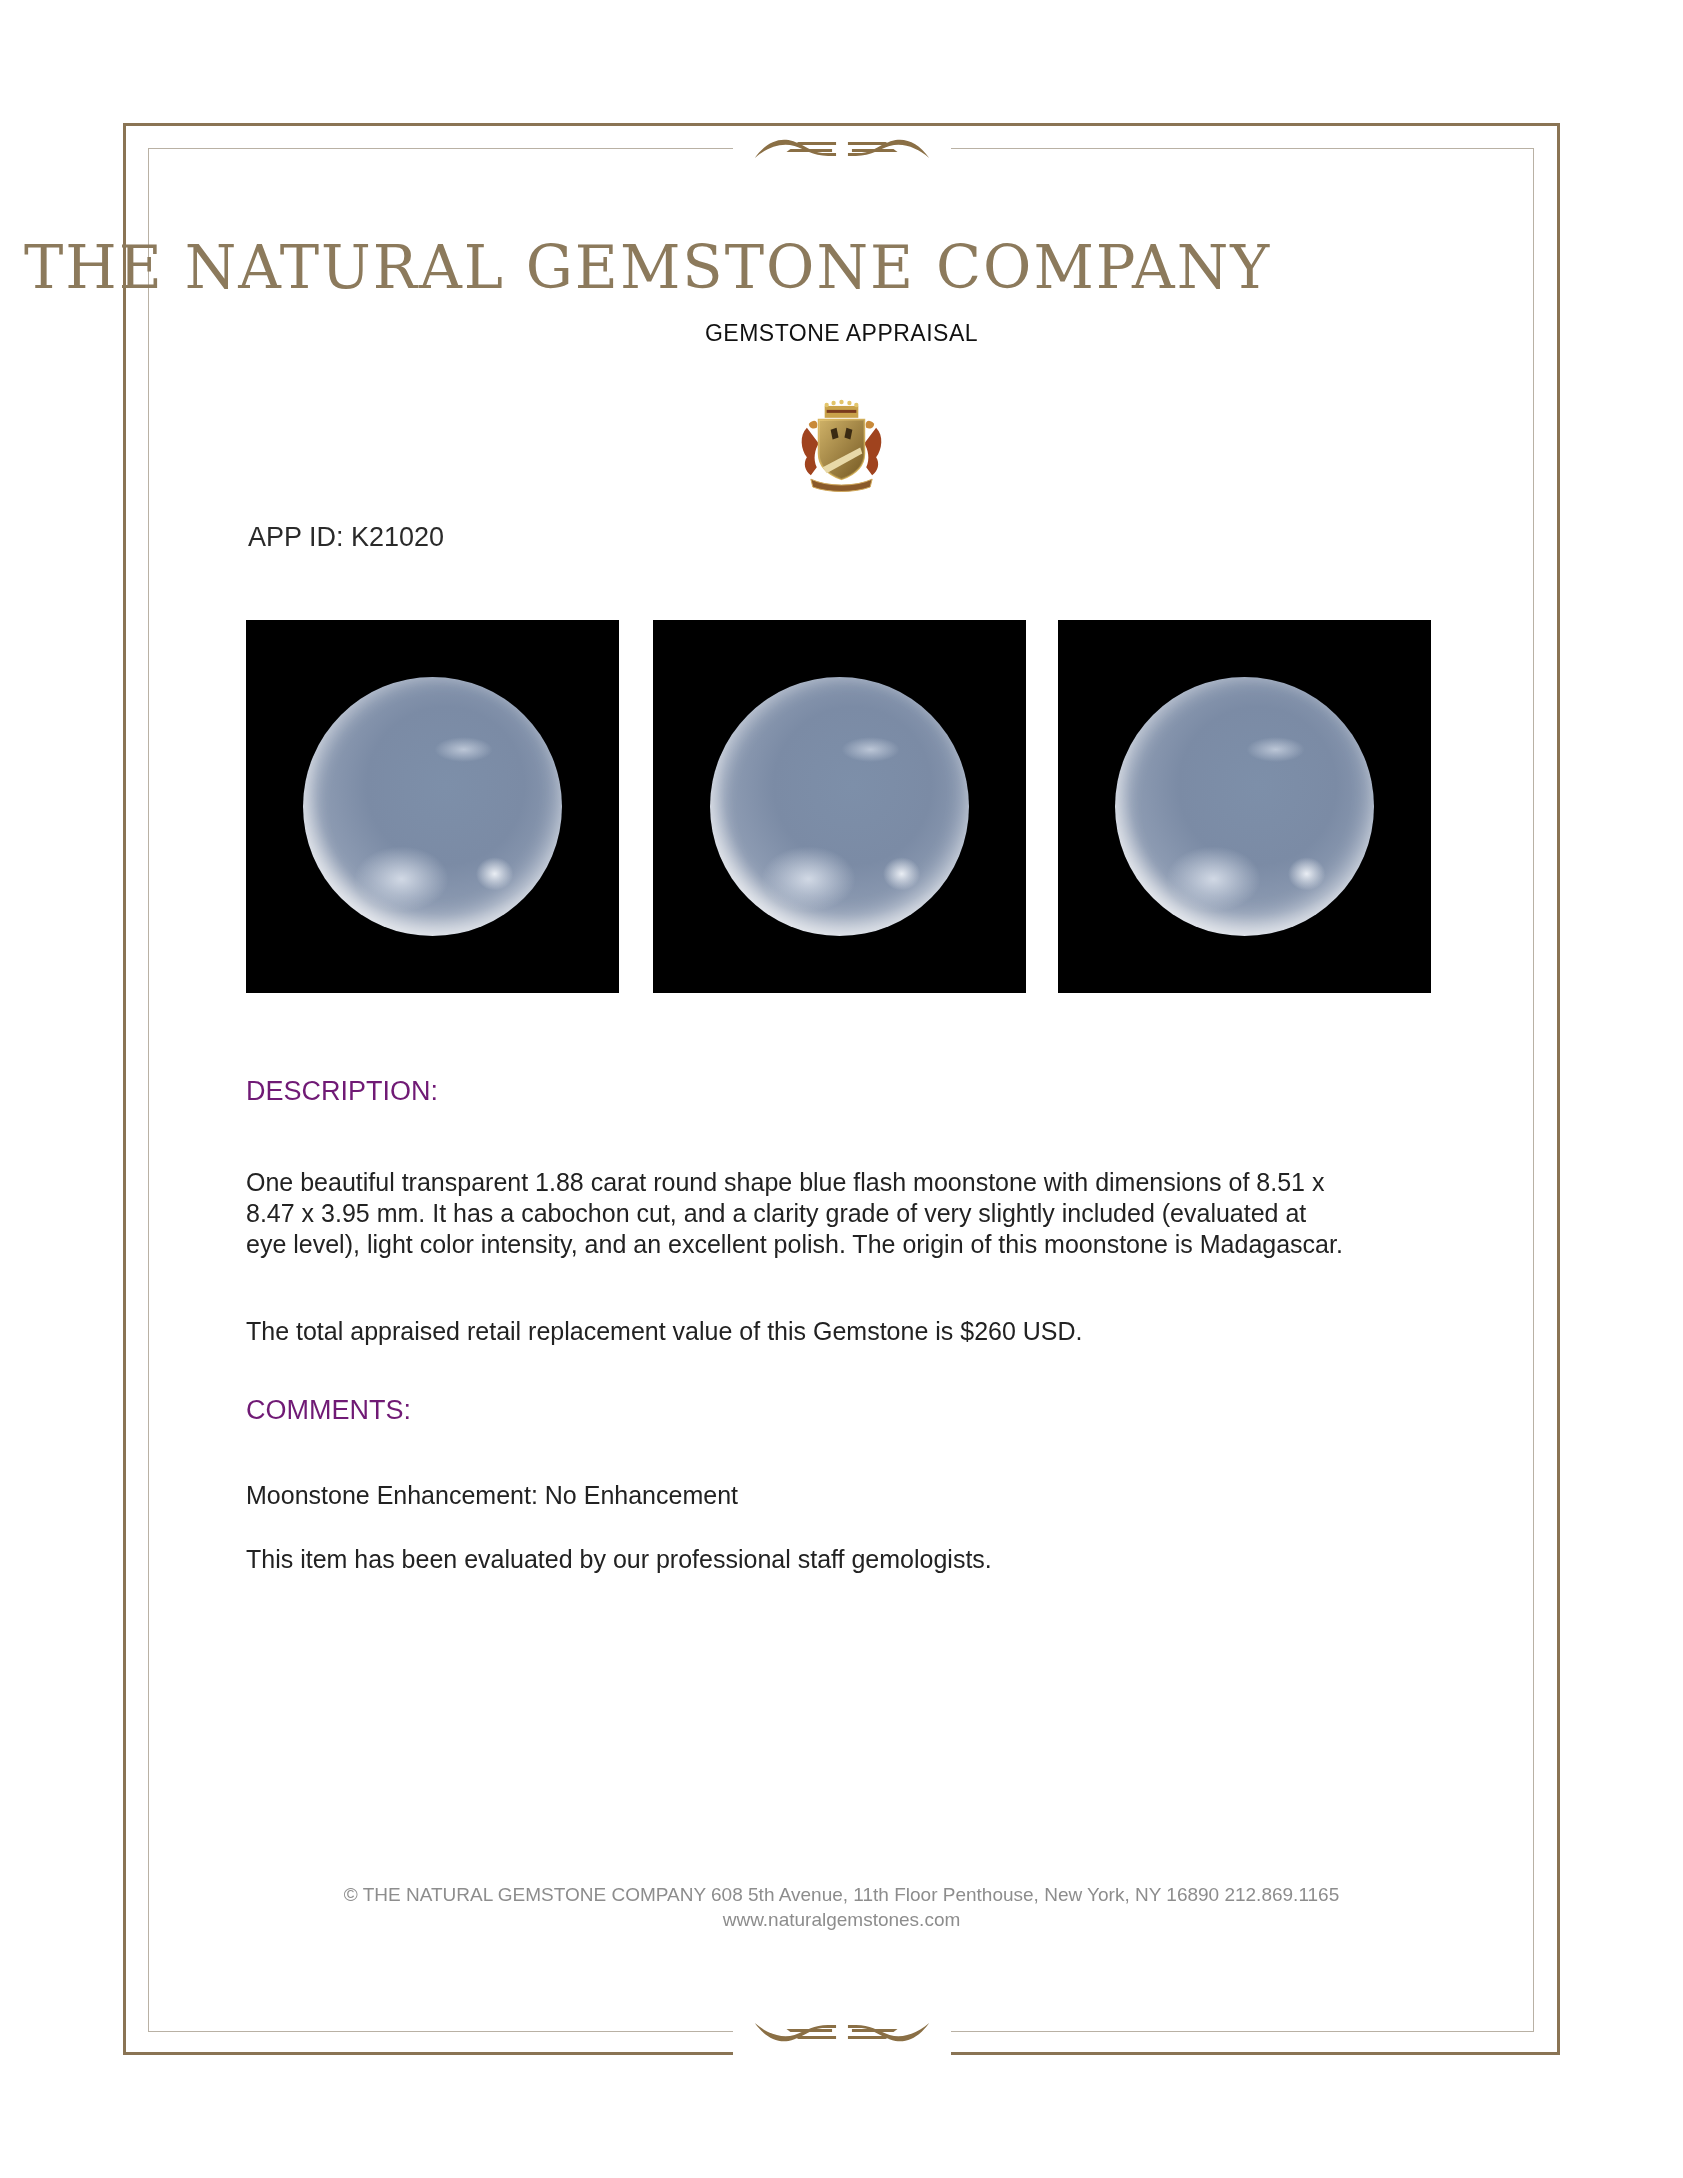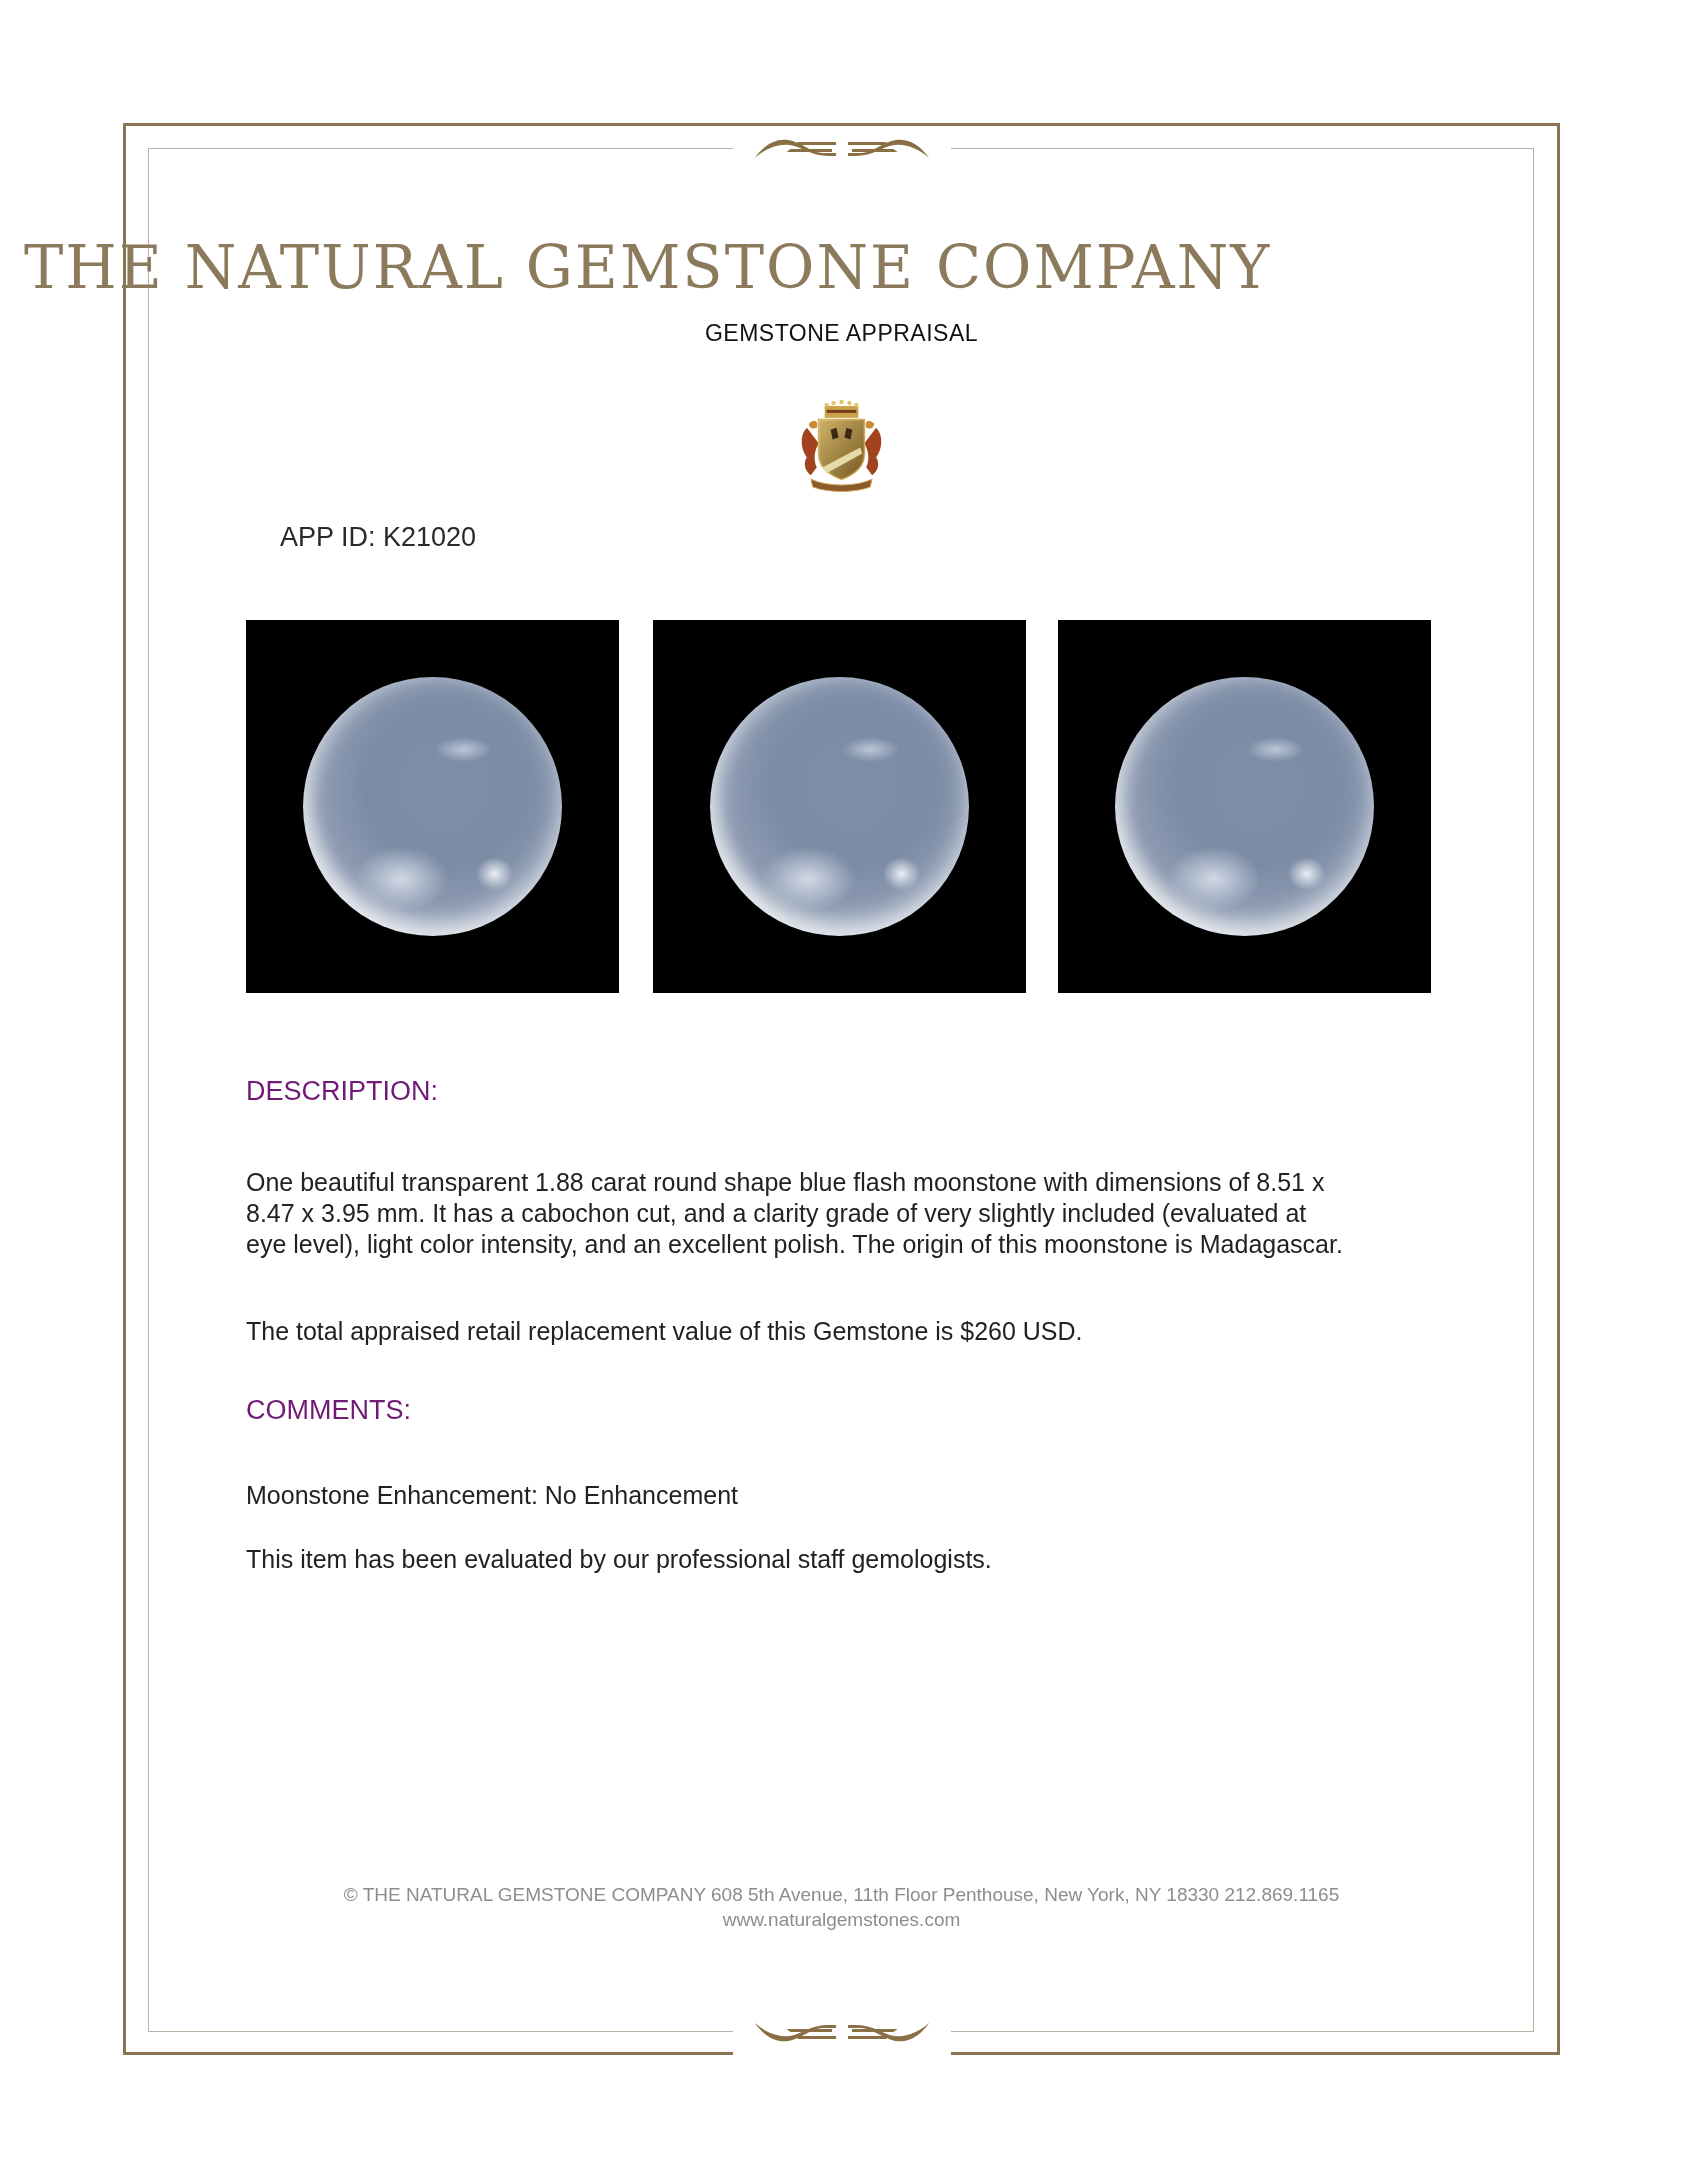--- a/index.html
+++ b/index.html
@@ -37,21 +37,20 @@
     text-align: center; font-family: "Liberation Sans", sans-serif;
     font-size: 23px; color: #111; line-height: 40px; letter-spacing: 0.5px;
   }
   .crest {
     position: absolute; left: 797px; top: 398px; width: 89px; height: 95px;
   }
   .app-id {
     position: absolute; left: 248px; top: 517px;
     font-family: "Liberation Sans", sans-serif; font-size: 27px; color: #2a2a2a;
     line-height: 40px;
-    margin-left: 32px;
   }
   .photo {
     position: absolute; top: 620px; width: 373px; height: 373px;
     background: #000; overflow: hidden;
   }
   .photo .gem {
     position: absolute; left: 57px; top: 57px; width: 259px; height: 259px;
     border-radius: 50%;
     background:
       radial-gradient(ellipse 26% 18% at 38% 78%, rgba(235,240,248,0.75), rgba(235,240,248,0) 70%),
@@ -150,21 +149,21 @@
   <div>One beautiful transparent 1.88 carat round shape blue flash moonstone with dimensions of 8.51 x</div>
   <div>8.47 x 3.95 mm. It has a cabochon cut, and a clarity grade of very slightly included (evaluated at</div>
   <div>eye level), light color intensity, and an excellent polish. The origin of this moonstone is Madagascar.</div>
 </div>
 <div class="body-text" style="top:1288px;">The total appraised retail replacement value of this Gemstone is $260 USD.</div>
 
 <div class="section-heading" style="top:1393px;">COMMENTS:</div>
 <div class="body-text" style="top:1452px;">Moonstone Enhancement: No Enhancement</div>
 <div class="body-text" style="top:1516px;">This item has been evaluated by our professional staff gemologists.</div>
 
-<div class="footer" style="top:1883px;">© THE NATURAL GEMSTONE COMPANY  608 5th Avenue, 11th Floor Penthouse, New York, NY  18330   212.869.1165</div>
+<div class="footer" style="top:1883px;">© THE NATURAL GEMSTONE COMPANY  608 5th Avenue, 11th Floor Penthouse, New York, NY  16890   212.869.1165</div>
 <div class="footer" style="top:1908px;">www.naturalgemstones.com</div>
 
 <div class="ornament bottom">
   <svg width="218" height="46" viewBox="0 0 220 46">
     <g fill="#8a6f45">
       <path d="M22 14 C34 24 48 30 62 26 C72 23 80 16 96 16 L104 16 L104 19 L90 19 C78 20 70 29 56 32 C44 34 32 28 22 14 Z"></path>
       <path d="M54 20 L100 20 L100 23 L58 23 Z"></path>
       <path d="M60 27 L104 27 L104 30 L66 30 Z"></path>
       <path d="M198 14 C186 24 172 30 158 26 C148 23 140 16 124 16 L116 16 L116 19 L130 19 C142 20 150 29 164 32 C176 34 188 28 198 14 Z"></path>
       <path d="M166 20 L120 20 L120 23 L162 23 Z"></path>

